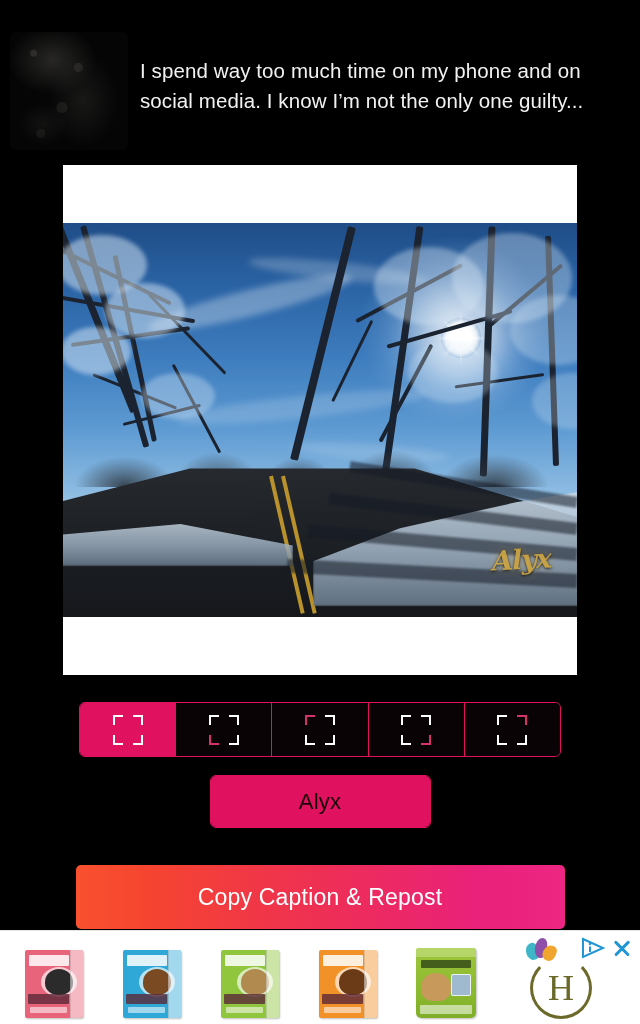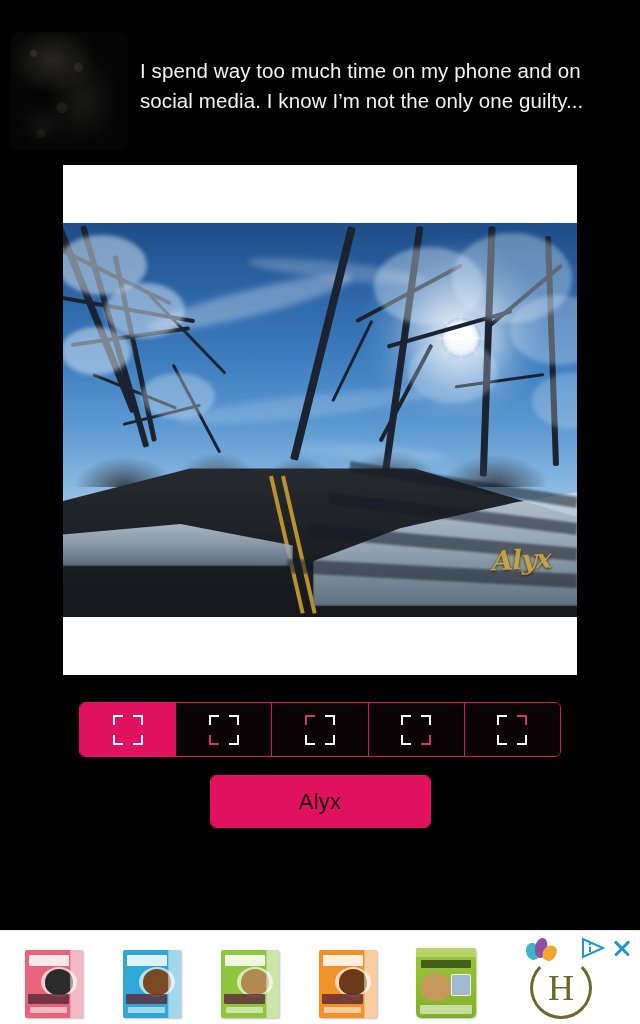--- a/index.html
+++ b/index.html
@@ -655,20 +655,21 @@
         <span class="fr-corner bl"></span>
           <span class="fr-corner br"></span>
       </div>
     </div>
   </div>
 
   <div class="tone-bar">
     <div class="tone-btn selected">Alyx</div>
   </div>
 
+  <button class="cta">Copy Caption &amp; Repost</button>
 
   <div class="ad">
     <div class="ad-products">
 
       <div class="prod">
         <div class="box" style="background:#e8647a">
           <span class="brand"></span>
             <span class="halo"></span>
           <span class="dog" style="background:#2b2b2b"></span>
           <span class="label"></span>

